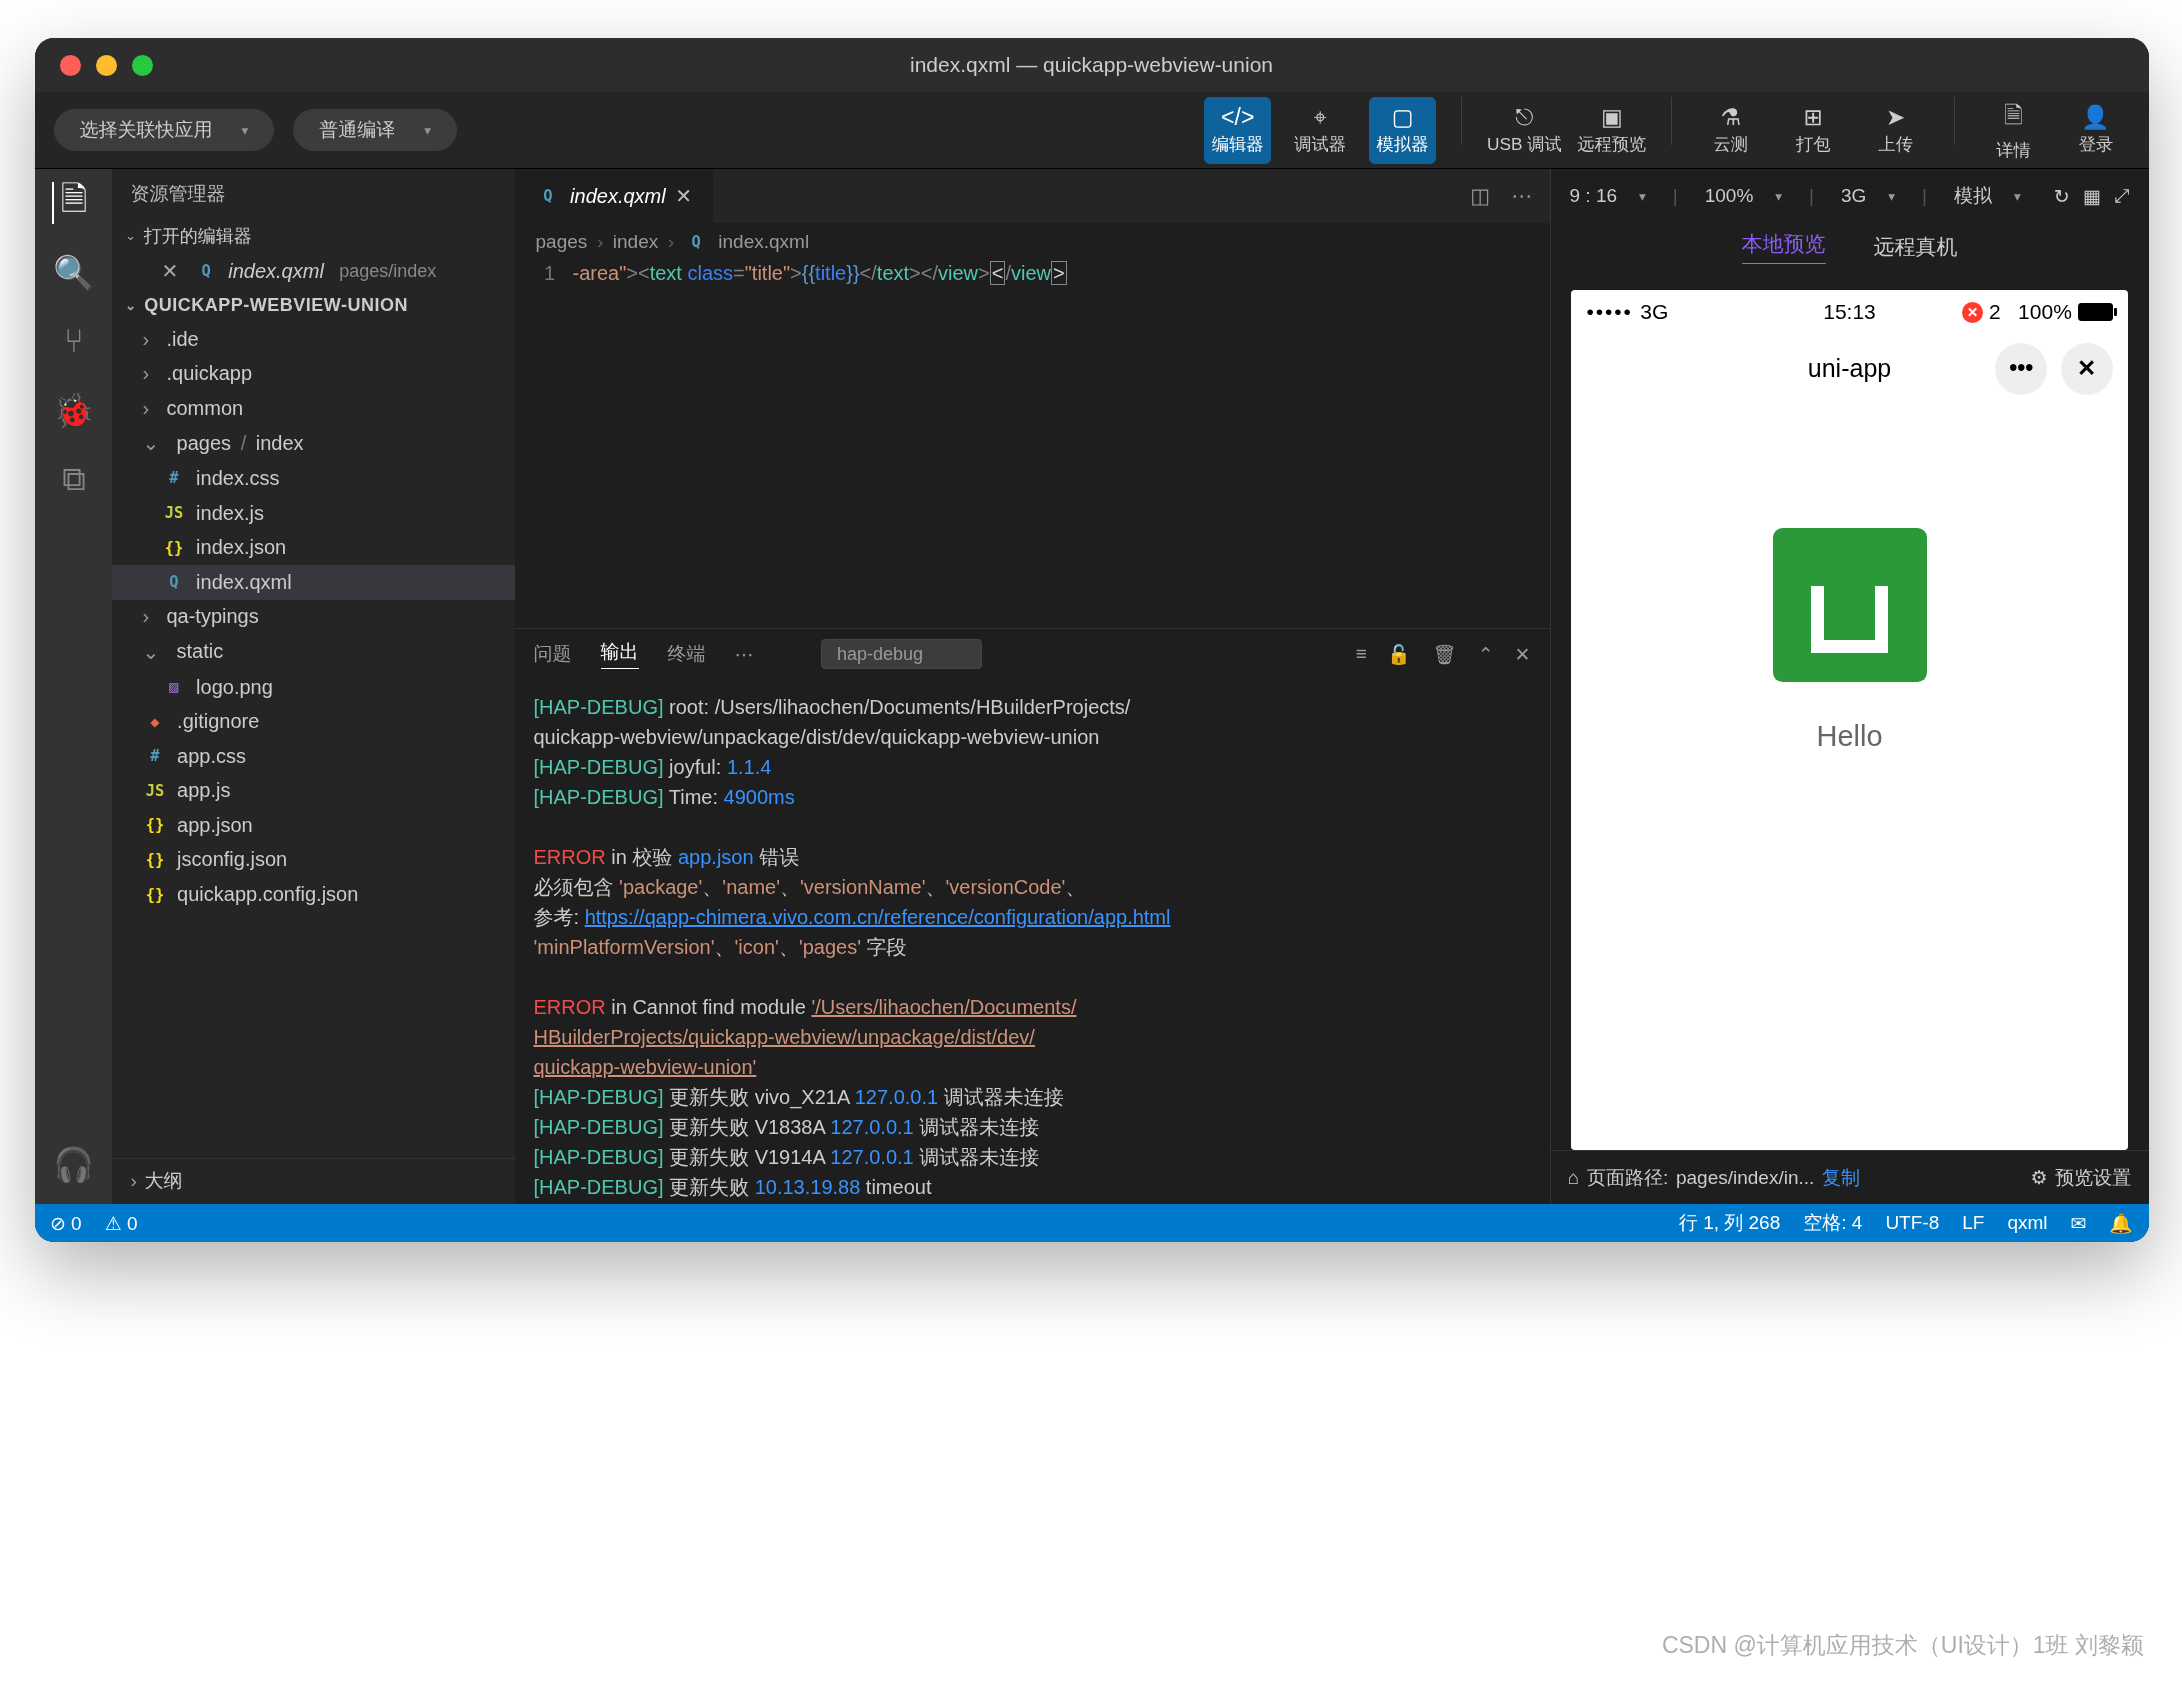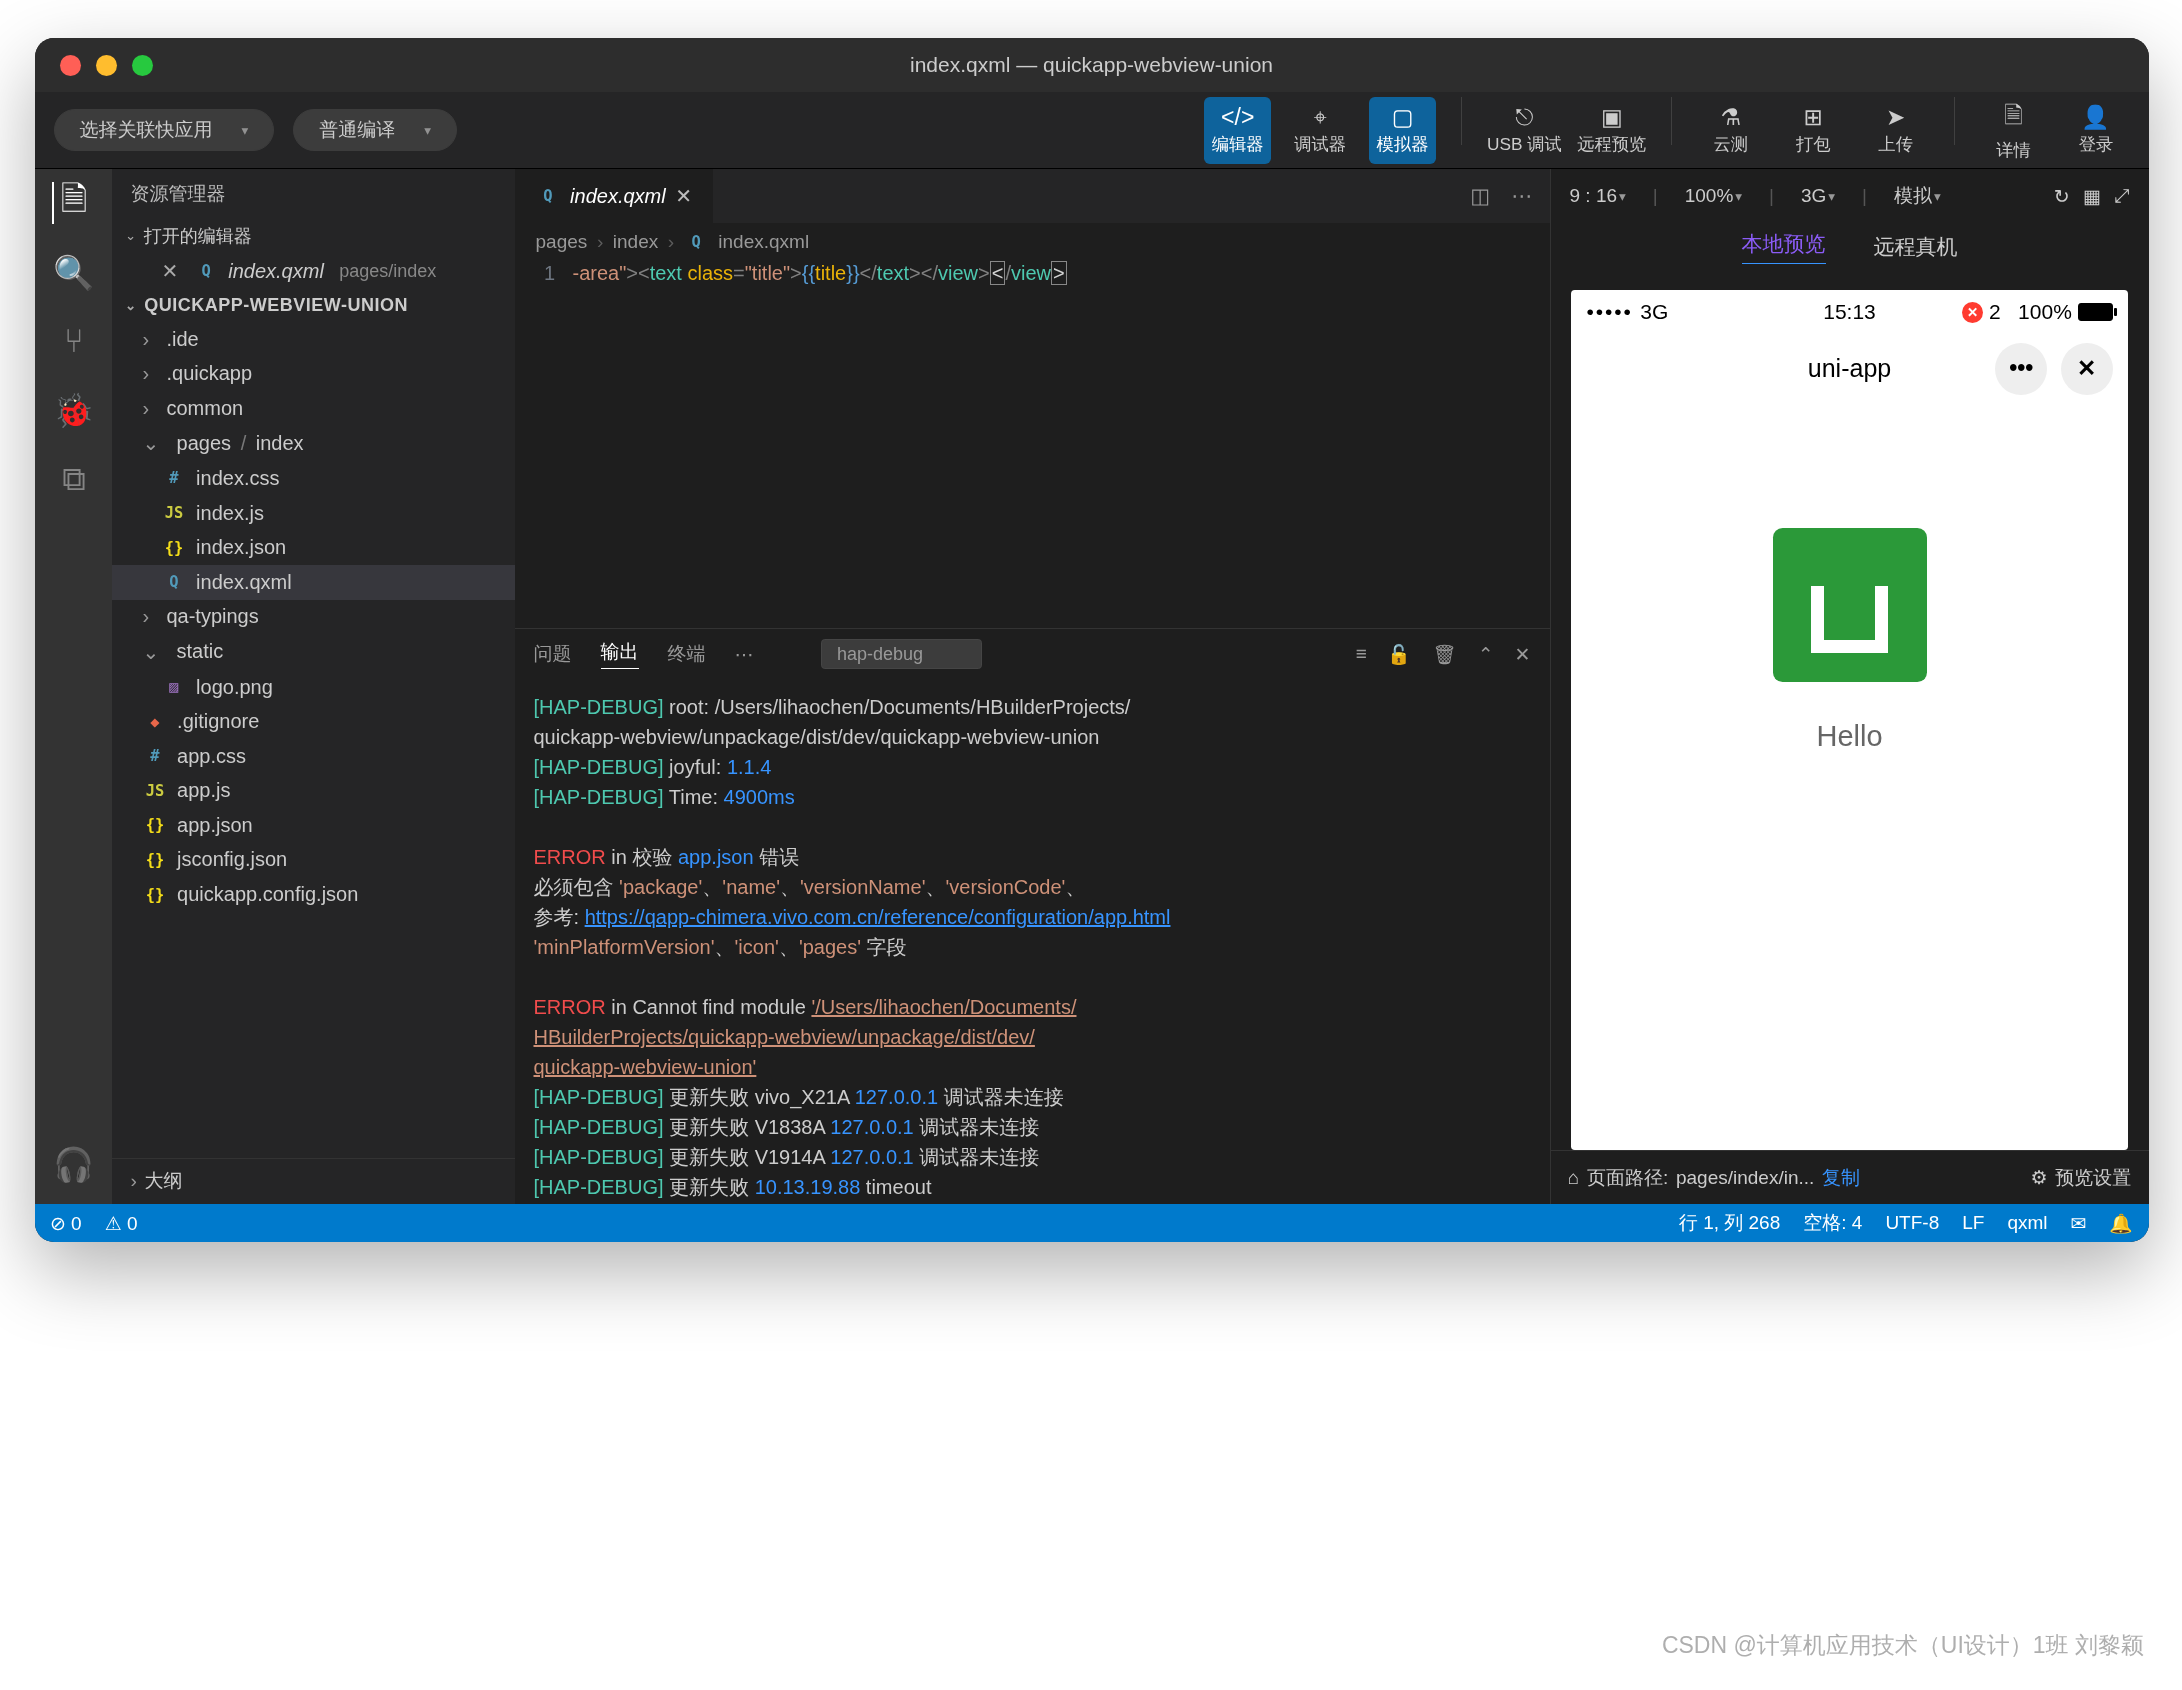--- a/index.html
+++ b/index.html
@@ -41,32 +41,32 @@
 .editor-col{ flex:1; display:flex; flex-direction:column; background:#1e1e1e; min-width:0; }
 .tabbar{ height:54px; background:#252526; display:flex; align-items:center; }
 .tab{ height:54px; padding:0 21px; display:flex; align-items:center; gap:9.6px; background:#1e1e1e; color:#fff; font-size:20px; font-style:italic; border-right:1px solid #252526; }
 .tab .close{font-style:normal; opacity:.7;}
 .tab-actions{margin-left:auto; display:flex; gap:21px; padding-right:17.3px; color:#999; font-size:21px;}
 .breadcrumb{ padding:7.7px 21px; color:#999; font-size:19px; display:flex; gap:9.6px; align-items:center; }
 .breadcrumb .sep2{opacity:.5;}
 .code-area{ display:flex; font-family:Menlo,Consolas,monospace; font-size:20px; padding-top:1.9px; }
 .lineno{ width:58px; text-align:right; padding-right:17.3px; color:#6e7681; }
 .code-line{ color:#d4d4d4; white-space:pre; }
-.tok-tag{color:#4ec9b0;} .tok-attr{color:#eab308;} .tok-str{color:#ce9178;} .tok-brace{color:#569cd6;} .tok-punc{color:#808080;}
+.tok-tag{color:#4ec9b0;} .tok-attr{color:#3b82f6;} .tok-str{color:#ce9178;} .tok-brace{color:#569cd6;} .tok-punc{color:#808080;}
 .code-line .boxcur{border:1px solid #888; padding:0 1px;}
 .panel{ margin-top:auto; height:576px; border-top:1px solid #333; display:flex; flex-direction:column; }
 .panel-tabs{ height:50px; display:flex; align-items:center; gap:29px; padding:0 19px; color:#999; font-size:19px; }
 .panel-tabs .pt{cursor:default;} .panel-tabs .pt.active{ color:#fff; border-bottom:1.9px solid #fff; padding-bottom:3.8px; }
 .panel-tabs .sel{ margin-left:38px; background:#3c3c3c; border:1px solid #454545; padding:3.8px 58px 3.8px 15.4px; border-radius:3.8px; font-size:18px; }
 .panel-tabs .right{ margin-left:auto; display:flex; gap:21px; font-size:19px; }
 .panel-body{ flex:1; overflow:auto; padding:13.4px 19px; font-family:Menlo,Consolas,monospace; font-size:20px; line-height:1.5; color:#ccc; }
 .log-tag{color:#4ec9b0;} .log-err{color:#f14c4c;} .log-link{color:#3794ff; text-decoration:underline;} .log-str{color:#ce9178;} .log-num{color:#3794ff;} .log-warn{color:#ce9178;}
 .preview-col{ width:599px; background:#1e1e1e; border-left:1px solid #333; display:flex; flex-direction:column; }
 .prev-top{ height:54px; display:flex; align-items:center; gap:27px; padding:0 19px; color:#ccc; font-size:19px; }
-.prev-top .val{display:flex; align-items:center; gap:2px;}
+.prev-top .val{display:flex; align-items:center; gap:22px;}
 .prev-top .caret{font-size:13.4px; opacity:.7;}
 .prev-top .divider{color:#555;}
 .prev-top .right-ic{margin-left:auto; display:flex; gap:13.4px; color:#ccc; font-size:19px;}
 .prev-tabs{ height:48px; display:flex; align-items:center; justify-content:center; gap:48px; color:#ccc; font-size:21px; }
 .prev-tabs .ptab.active{ color:#8b5cf6; border-bottom:1.9px solid #3794ff; padding-bottom:5.8px; }
 .device{ margin:19px auto 0; width:557px; flex:1; background:#fff; border-radius:3.8px; display:flex; flex-direction:column; position:relative; }
 .dev-status{ height:44px; display:flex; align-items:center; padding:0 15.4px; font-size:21px; color:#000; }
 .dev-status .sig::before{content:"•••••"; letter-spacing:1.9px; margin-right:7.7px;}
 .dev-status .center{position:absolute; left:50%; transform:translateX(-50%);}
 .dev-status .right{margin-left:auto; display:flex; align-items:center; gap:5.8px;}

